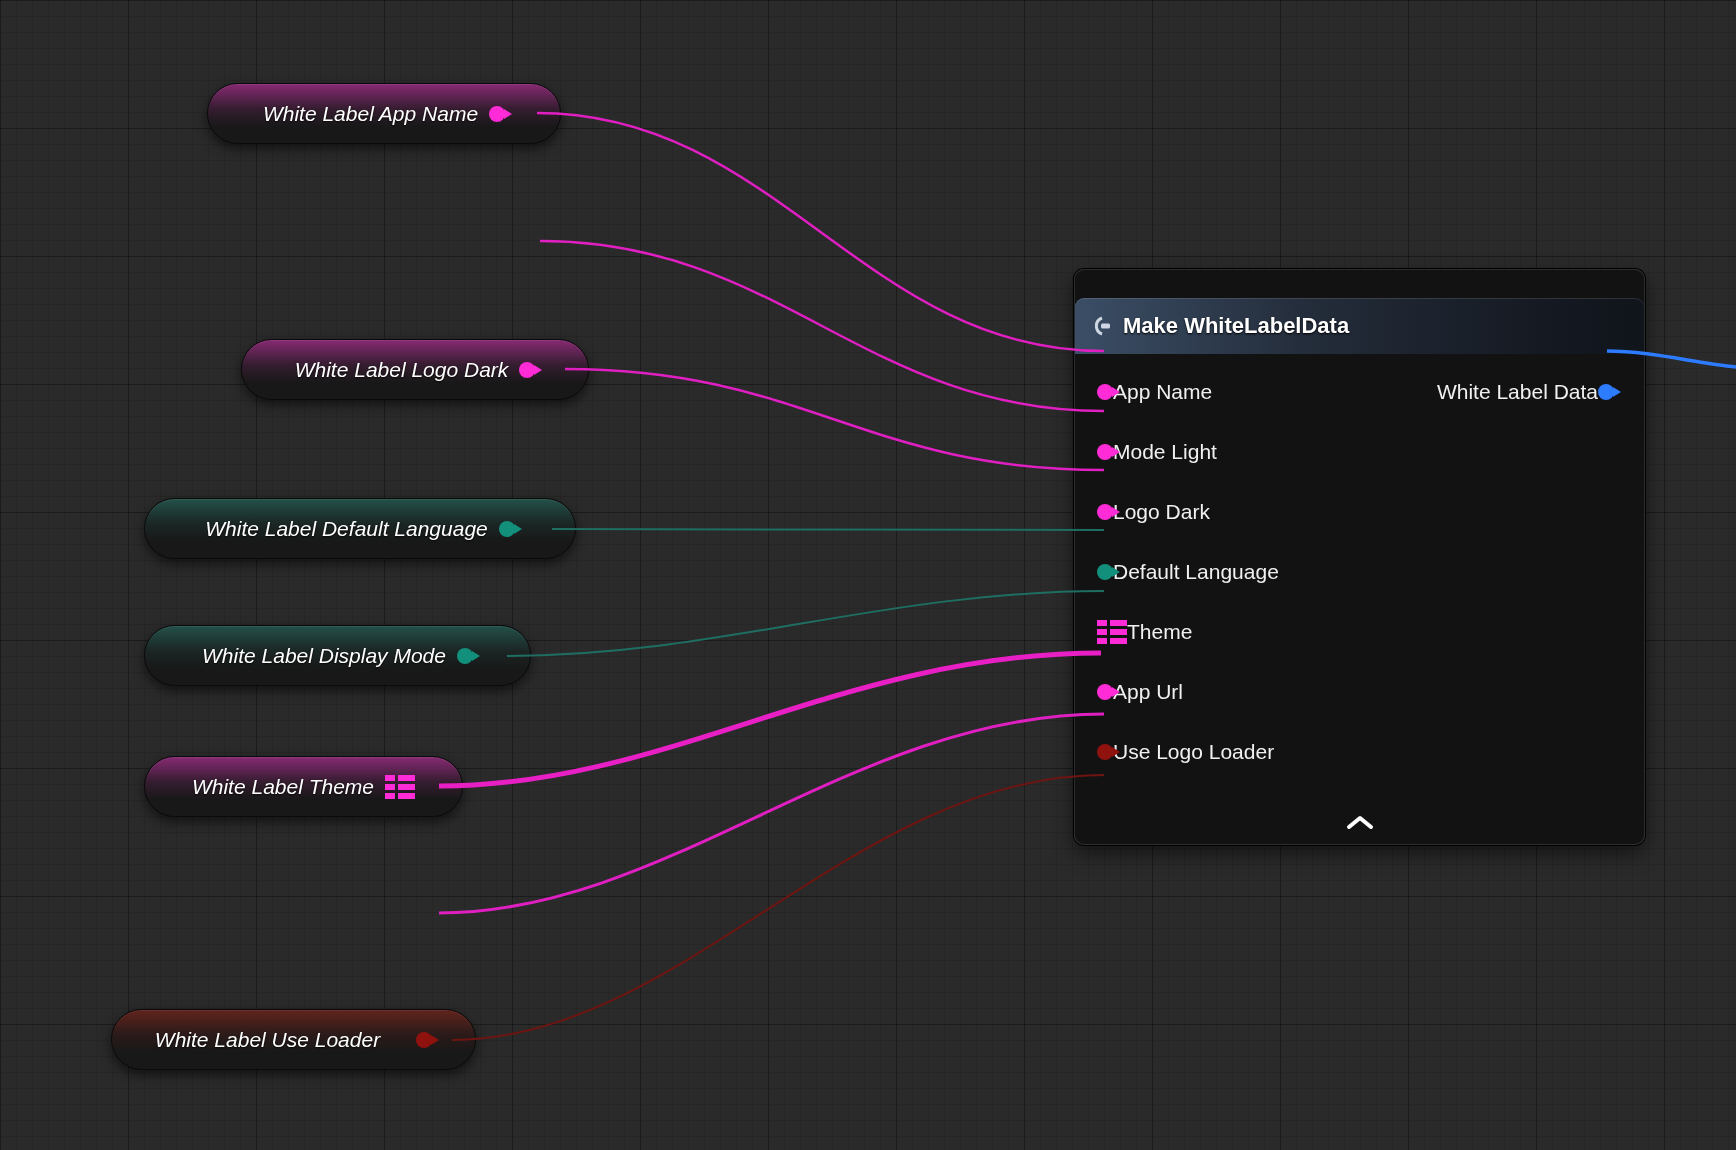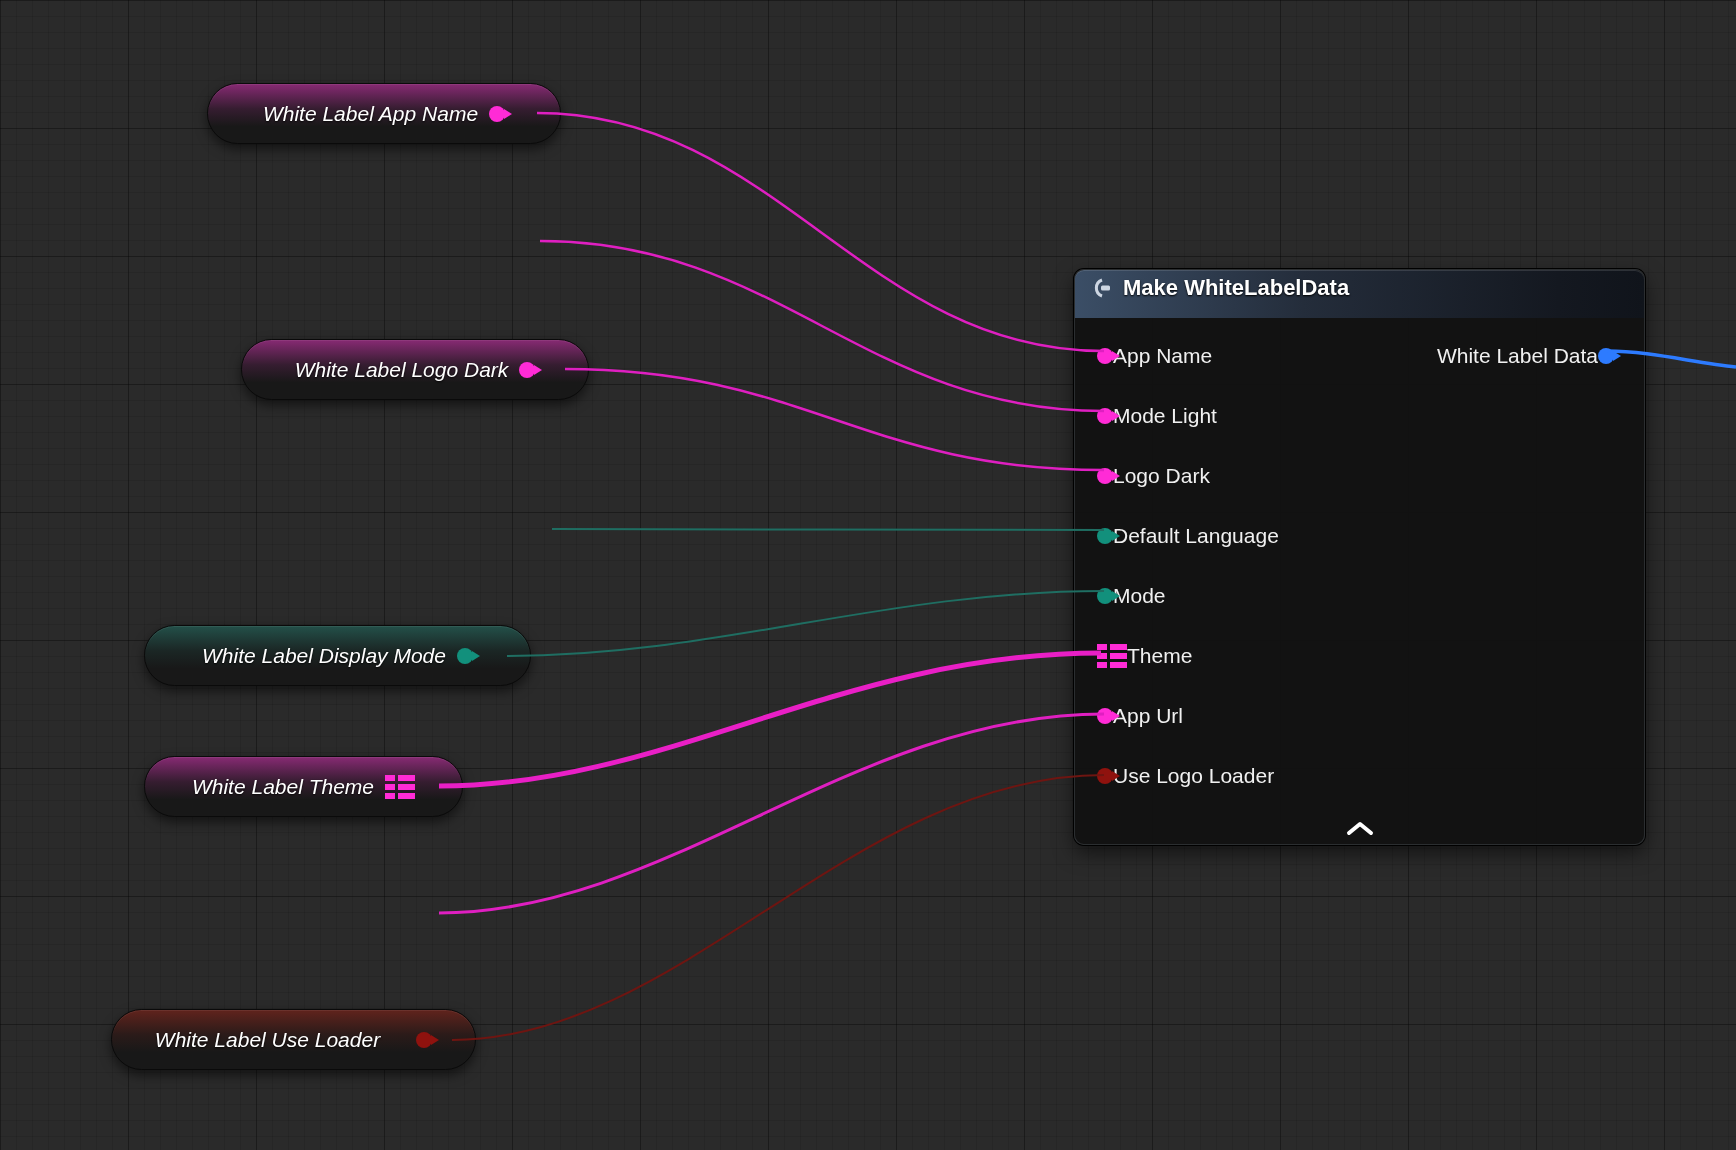--- a/index.html
+++ b/index.html
@@ -53,24 +53,25 @@
 
   
   .make-node{
     position:absolute;left:1074px;top:269px;width:571px;height:576px;z-index:2;
     border-radius:10px;background:rgba(17,17,17,0.94);
     border:1px solid rgba(120,130,140,0.25);
     box-shadow:0 0 0 1px #000, 0 8px 20px rgba(0,0,0,0.55);
     box-sizing:border-box;display:flex;flex-direction:column;
   }
   .make-header{
-    height:36px;border-radius:9px 9px 0 0;flex:0 0 auto;
-    display:flex;align-items:center;gap:10px;padding:0 0 12px 14px;
+    height:56px;border-radius:9px 9px 0 0;flex:0 0 auto;
+    display:flex;align-items:center;gap:10px;padding:0 0 0 14px;
     background:linear-gradient(90deg,#3b4e66 0%,#242d3b 40%,#141820 85%,#10141b 100%);
     box-shadow:inset 0 1px 0 rgba(255,255,255,0.12);
+    margin-top:28px;
   }
   .make-title{color:#ffffff;font-size:22px;font-weight:700;text-shadow:0 1px 2px #000;}
   .make-body{position:relative;flex:1;display:flex;flex-direction:column;padding-top:8px;}
   .pin-row{height:60px;display:flex;align-items:center;padding-left:22px;}
   .pin-label{color:#f0f0f0;font-size:21px;white-space:nowrap;}
   .output-row{position:absolute;top:8px;right:30px;height:60px;display:flex;align-items:center;}
   .collapse-row{margin-top:auto;height:44px;display:flex;align-items:center;justify-content:center;}
 </style>
 </head>
 <body>
@@ -93,20 +94,24 @@
     <span class="var-label">White Label App Name</span>
     <span class="pin c-string"></span>
   </div>
 
 
   <div class="var-node accent-pink" style="left:241px;top:339px;width:348px">
     <span class="var-label">White Label Logo Dark</span>
     <span class="pin c-string"></span>
   </div>
 
+  <div class="var-node accent-teal" style="left:144px;top:498px;width:432px">
+    <span class="var-label">White Label Default Language</span>
+    <span class="pin c-enum"></span>
+  </div>
 
   <div class="var-node accent-teal" style="left:144px;top:625px;width:387px">
     <span class="var-label">White Label Display Mode</span>
     <span class="pin c-enum"></span>
   </div>
 
   <div class="var-node accent-pink" style="left:144px;top:756px;width:319px">
     <span class="var-label">White Label Theme</span>
     <span class="grid-pin c-string"></span>
   </div>
@@ -138,24 +143,20 @@
       </div>
       <div class="pin-row">
         <span class="pin c-string"></span>
         <span class="pin-label">Logo Dark</span>
       </div>
       <div class="pin-row">
         <span class="pin c-enum"></span>
         <span class="pin-label">Default Language</span>
       </div>
       <div class="pin-row">
-        <span class="pin c-enum"></span>
-        <span class="pin-label">Mode</span>
-      </div>
-      <div class="pin-row">
         <span class="grid-pin c-string"></span>
         <span class="pin-label">Theme</span>
       </div>
       <div class="pin-row">
         <span class="pin c-string"></span>
         <span class="pin-label">App Url</span>
       </div>
       <div class="pin-row">
         <span class="pin c-bool"></span>
         <span class="pin-label">Use Logo Loader</span>

